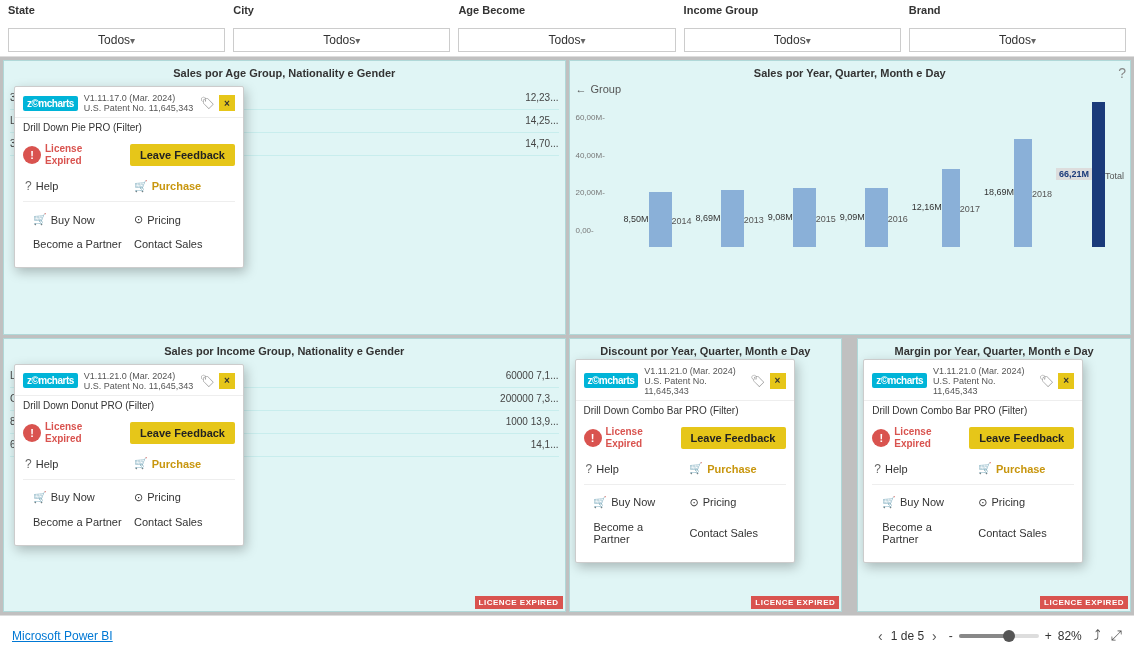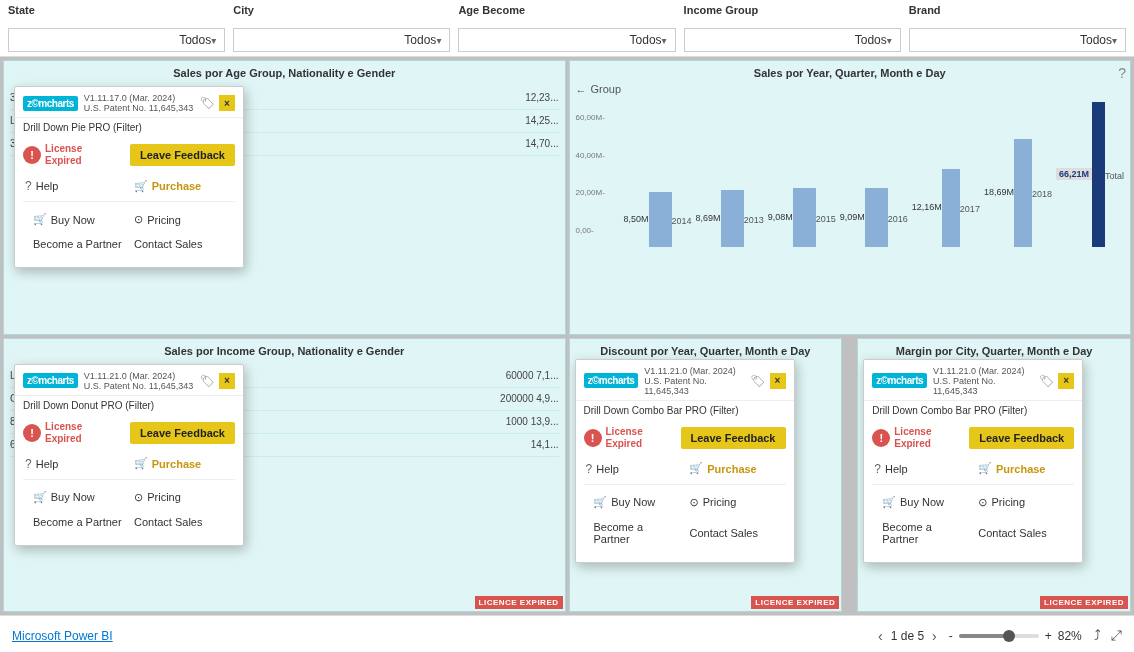--- a/index.html
+++ b/index.html
@@ -11,21 +11,21 @@
     }
     .filter-label {
       font-size: 11px;
       font-weight: 600;
       color: #333;
       margin-bottom: 12px;
     }
     .filter-select {
       display: flex;
       align-items: center;
-      justify-content: flex-end;
+      justify-content: center;
       border: 1px solid #ccc;
       padding: 4px 8px;
       background: #fff;
       cursor: pointer;
       font-size: 12px;
       color: #333;
       min-width: 120px;
     }
     .filter-select .chevron { font-size: 10px; color: #666; }
 
@@ -490,21 +490,21 @@
 
   <div class="chart-panel" style="position:relative;">
     <div class="chart-title">Sales por Income Group, Nationality e Gender</div>
     <div class="left-chart-labels">
       <div class="left-chart-row">
         <span>Less Th...</span>
           <span>60000 7,1...</span>
       </div>
       <div class="left-chart-row">
         <span>Greater th...</span>
-          <span>200000 4,9...</span>
+          <span>200000 7,3...</span>
       </div>
       <div class="left-chart-row">
         <span>8000</span>
           <span>1000 13,9...</span>
       </div>
       <div class="left-chart-row">
         <span>60000 - 800...</span>
           <span>14,1...</span>
       </div>
     </div>
@@ -649,21 +649,21 @@
             <div class="footer-btn">
               <span>Contact Sales</span>
             </div>
           </div>
         </div>
       </div>
       <div class="licence-badge">LICENCE EXPIRED</div>
     </div>
 
     <div class="chart-panel" style="position:relative;">
-      <div class="chart-title">Margin por City, Quarter, Month e Day</div>
+      <div class="chart-title">Margin por Year, Quarter, Month e Day</div>
       <div class="back-btn">
         <span>←</span>
         <span>Ba...</span>
       </div>
       <div class="hbar-chart">
         <div class="hbar-row">
           <span class="hbar-year">2013</span>
           <div class="hbar" style="width:110px;"></div>
         </div>
         <div class="hbar-row">

